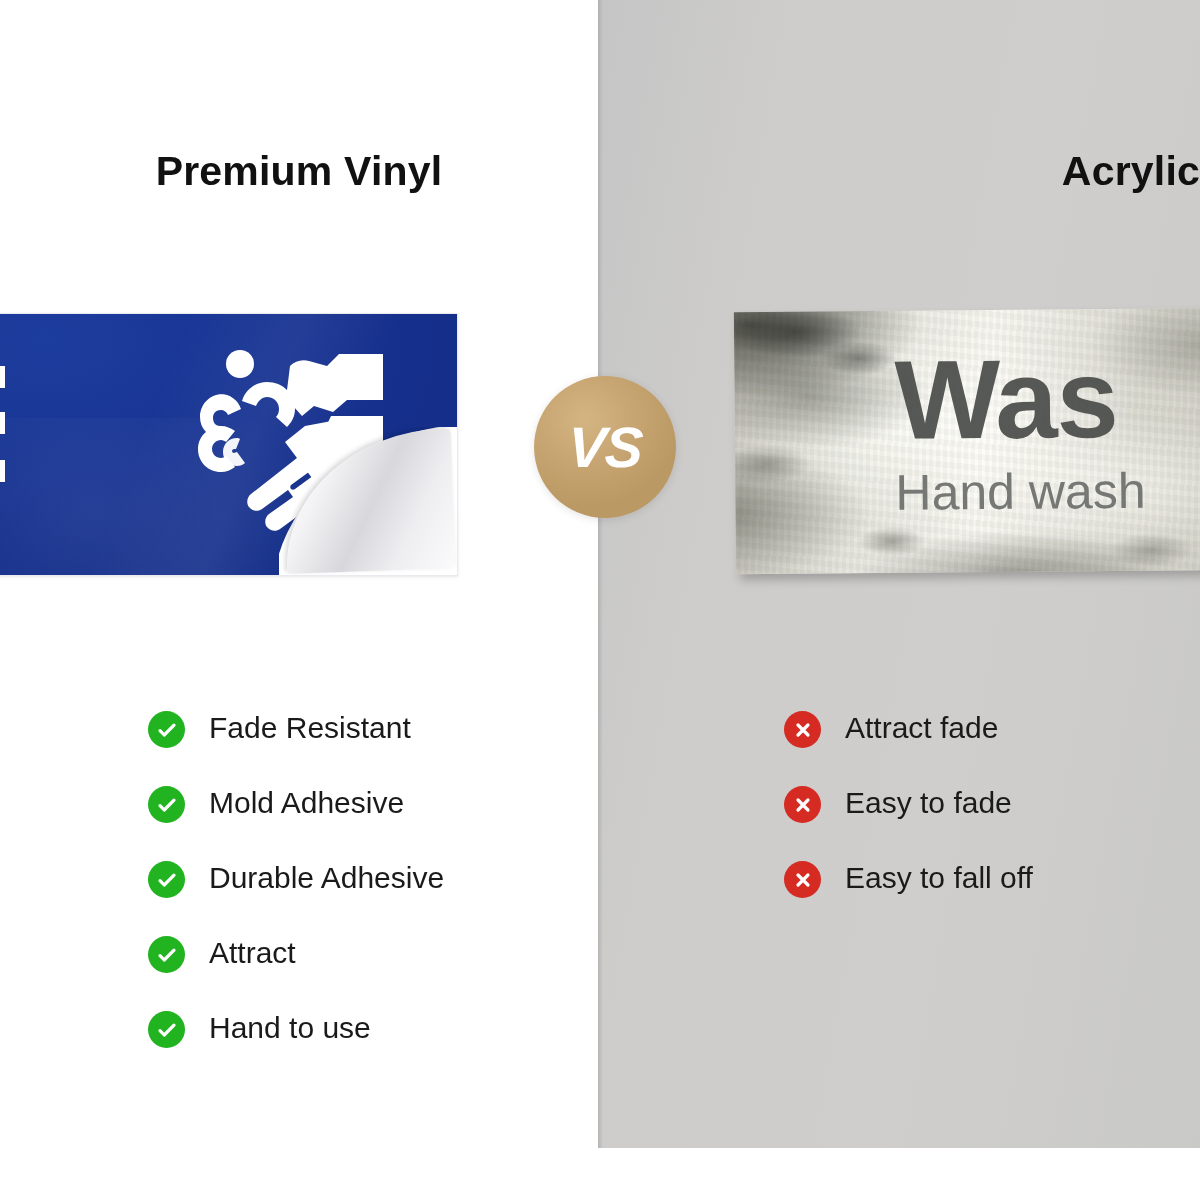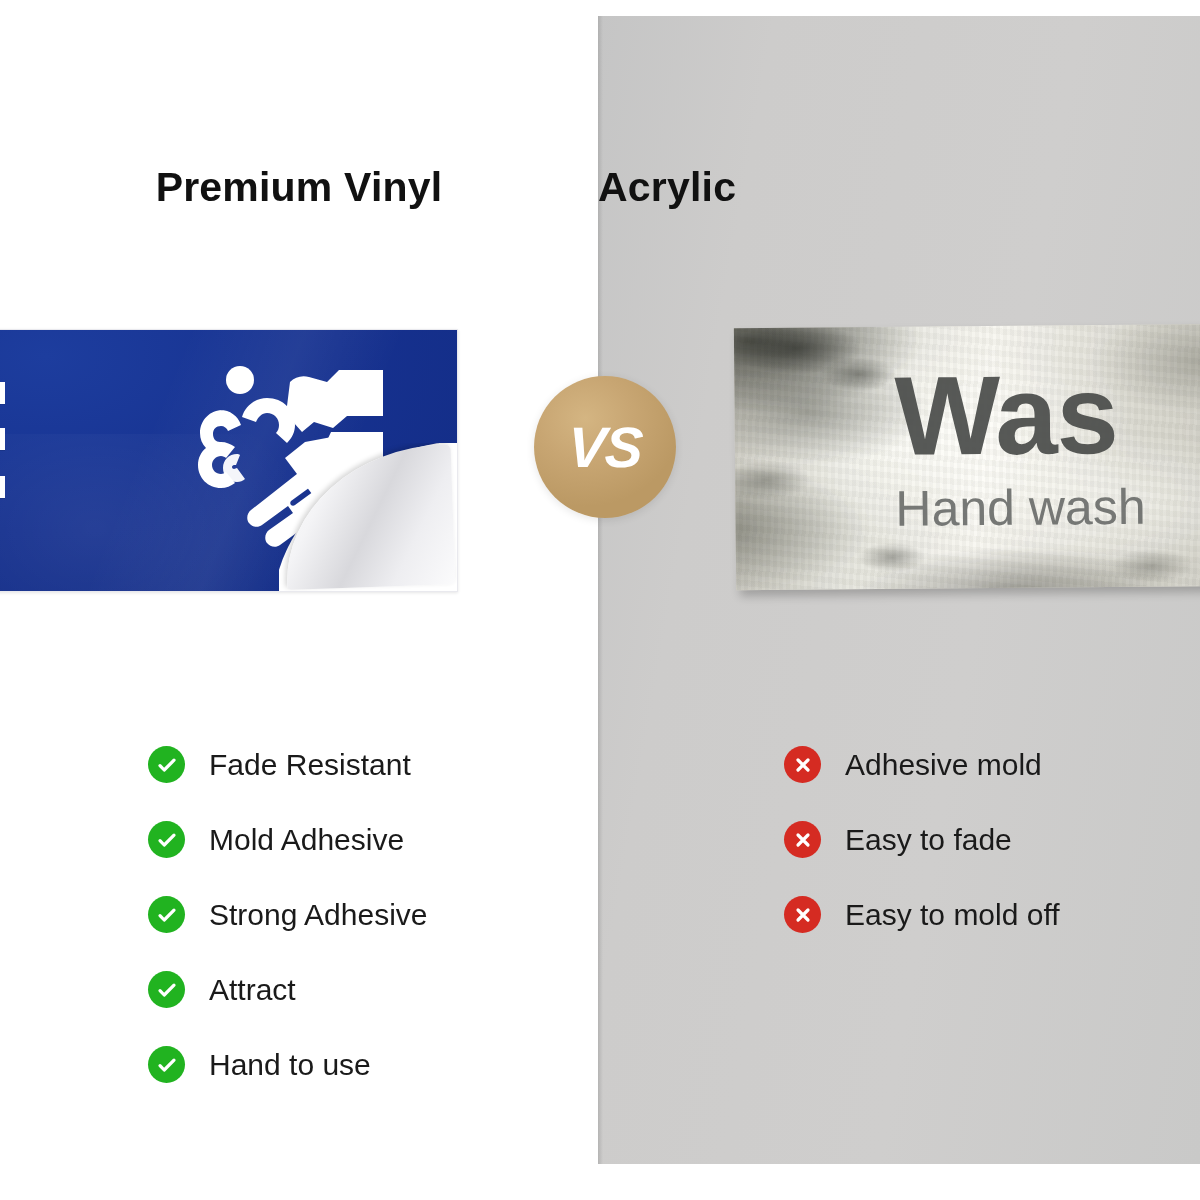--- a/index.html
+++ b/index.html
@@ -16,21 +16,21 @@
     position: relative;
     width: 1200px;
     height: 1200px;
     overflow: hidden;
     background: #ffffff;
   }
 
   
   .panel {
     position: absolute;
-    top: 16px;
+    top: 0;
     height: 1148px;
     overflow: hidden;
   }
   .panel-left {
     left: 0;
     width: 598px;
     background: #ffffff;
   }
   .panel-right {
     left: 598px;
@@ -49,21 +49,21 @@
   .panel-title {
     position: absolute;
     top: 148px;
     font-size: 41px;
     font-weight: bold;
     color: #111111;
     letter-spacing: .2px;
     white-space: nowrap;
   }
   .title-left  { left: 0; width: 598px; text-align: center; }
-  .title-right { left: 0; width: 602px; text-align: left; }
+  .title-right { left: 0; width: 602px; text-align: right; }
 
   
   .vinyl-sign {
     position: absolute;
     left: -46px;
     top: 313px;
     width: 502px;
     height: 261px;
     background:
       radial-gradient(130% 150% at 18% 10%, #1d3d9e 0%, #16318f 45%, #112a80 100%);
@@ -261,21 +261,21 @@
   
   .feature-list {
     position: absolute;
     top: 711px;
   }
   .list-left  { left: 148px; }
   .list-right { left: 784px; }
 
   .feature-row {
     display: flex;
-    align-items: center;
+    align-items: flex-start;
     height: 75px;
   }
   .feature-icon {
     width: 37px;
     height: 37px;
     border-radius: 50%;
     flex: 0 0 37px;
     display: flex;
     align-items: center;
     justify-content: center;
@@ -355,21 +355,21 @@
         </span>
         <span class="feature-label">Mold Adhesive</span>
       </div>
 
       <div class="feature-row">
         <span class="feature-icon icon-check">
           <svg width="24" height="24" viewBox="0 0 24 24">
               <path d="M5 12.6l4.2 4.4L19 7.2" fill="none" stroke="#fff" stroke-width="3.2" stroke-linecap="round" stroke-linejoin="round"></path>
             </svg>
         </span>
-        <span class="feature-label">Strong Adhesive</span>
+        <span class="feature-label">Durable Adhesive</span>
       </div>
 
       <div class="feature-row">
         <span class="feature-icon icon-check">
           <svg width="24" height="24" viewBox="0 0 24 24">
               <path d="M5 12.6l4.2 4.4L19 7.2" fill="none" stroke="#fff" stroke-width="3.2" stroke-linecap="round" stroke-linejoin="round"></path>
             </svg>
         </span>
         <span class="feature-label">Attract</span>
       </div>
@@ -401,39 +401,39 @@
     </div>
 
     <div class="feature-list list-right" style="left:186px;">
 
       <div class="feature-row">
         <span class="feature-icon icon-cross">
           <svg width="24" height="24" viewBox="0 0 24 24">
               <path d="M7 7l10 10M17 7L7 17" fill="none" stroke="#fff" stroke-width="3.2" stroke-linecap="round"></path>
             </svg>
         </span>
-        <span class="feature-label">Adhesive mold</span>
+        <span class="feature-label">Attract fade</span>
       </div>
 
       <div class="feature-row">
         <span class="feature-icon icon-cross">
           <svg width="24" height="24" viewBox="0 0 24 24">
               <path d="M7 7l10 10M17 7L7 17" fill="none" stroke="#fff" stroke-width="3.2" stroke-linecap="round"></path>
             </svg>
         </span>
         <span class="feature-label">Easy to fade</span>
       </div>
 
       <div class="feature-row">
         <span class="feature-icon icon-cross">
           <svg width="24" height="24" viewBox="0 0 24 24">
               <path d="M7 7l10 10M17 7L7 17" fill="none" stroke="#fff" stroke-width="3.2" stroke-linecap="round"></path>
             </svg>
         </span>
-        <span class="feature-label">Easy to mold off</span>
+        <span class="feature-label">Easy to fall off</span>
       </div>
 
     </div>
   </div>
 
   <div class="vs-badge">
     <span>VS</span>
   </div>
 
 </div>

